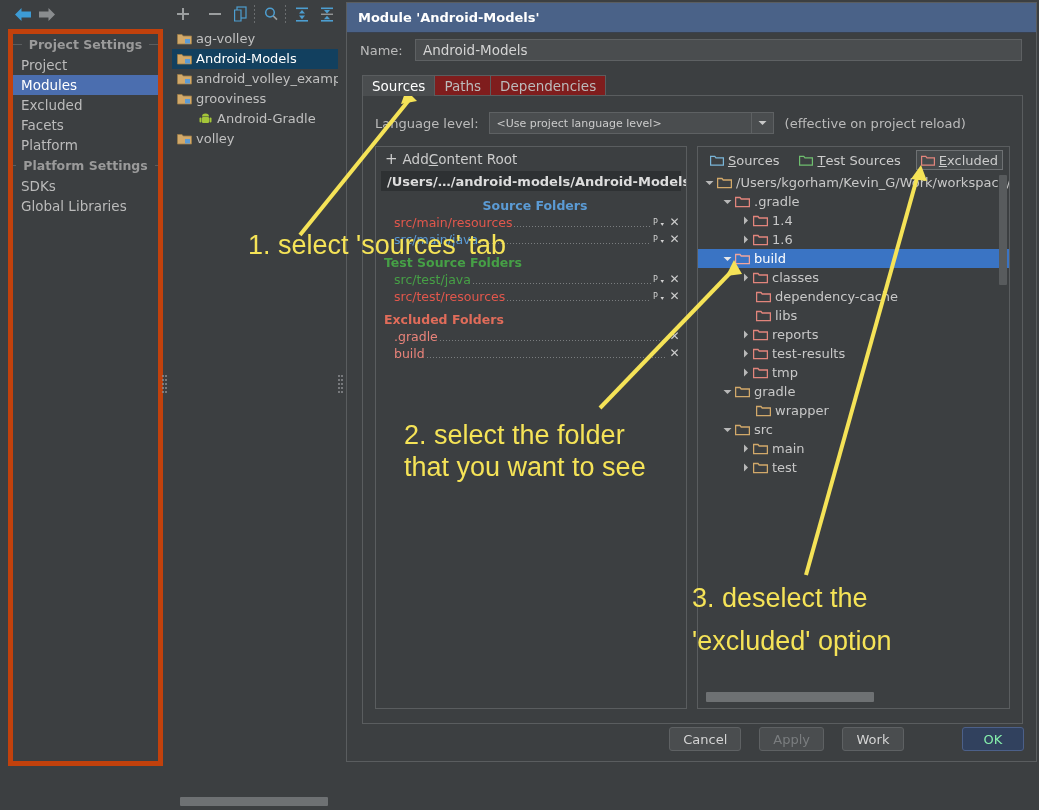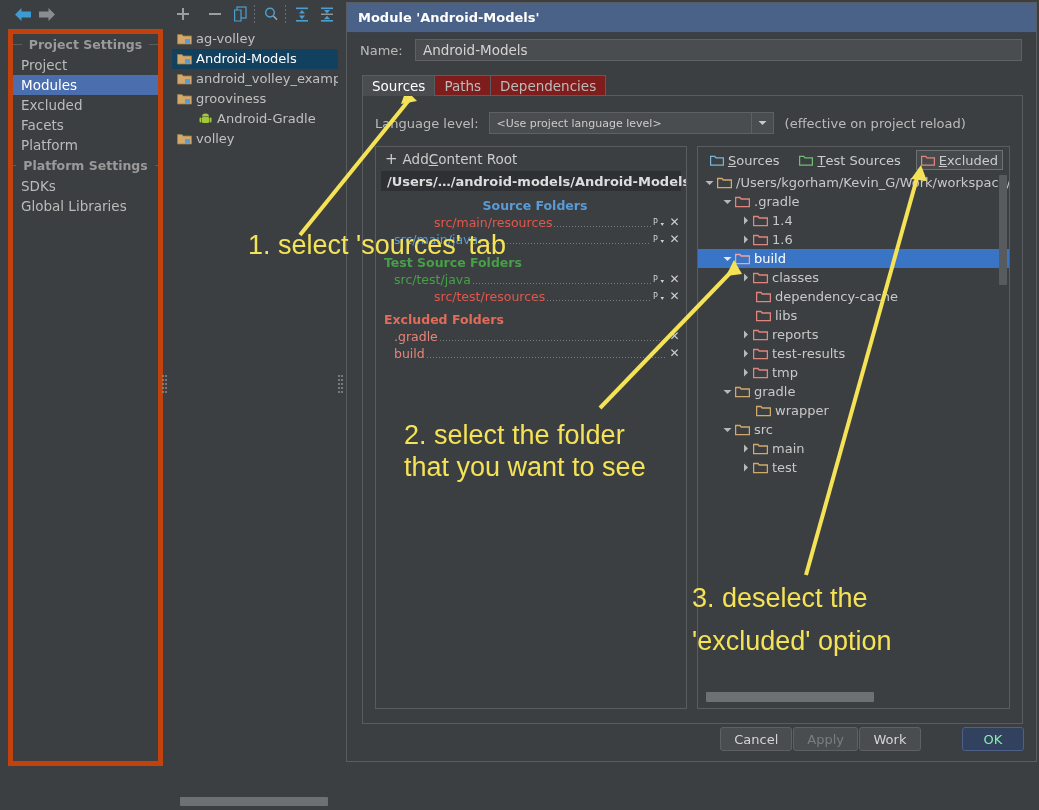--- a/index.html
+++ b/index.html
@@ -118,42 +118,42 @@
   .sectitle{padding-left:8px;font-size:12.5px;font-weight:bold;margin-top:6px;height:17px;line-height:17px;}
   .sectitle.src{color:#5b9bd5;text-align:center;}
   .sectitle.test{color:#46a046;}
   .sectitle.excl{color:#e06c5a;}
   .folderrow{height:17px;display:flex;align-items:center;padding-left:18px;padding-right:6px;font-size:12.5px;}
   .folderrow .fname{white-space:nowrap;}
   .folderrow .dots{flex:1 1 auto;height:1px;margin:0 2px;align-self:flex-end;margin-bottom:4px;
     background:repeating-linear-gradient(to right,#7a7d7f 0 1px,transparent 1px 3px);}
   .folderrow .pkg{width:13px;height:11px;margin-right:3px;flex:0 0 auto;}
   .folderrow .xb{width:11px;text-align:center;color:#cfcfcf;font-size:12px;flex:0 0 auto;line-height:11px;}
-  .c-red{color:#e2574c;margin-left:40px;} .c-blue{color:#5b9bd5;} .c-green{color:#46a046;} .c-salmon{color:#e8837a;}
+  .c-red{color:#e2574c;} .c-blue{color:#5b9bd5;} .c-green{color:#46a046;} .c-salmon{color:#e8837a;}
 
   
   .treebox{
     position:absolute;left:334px;top:50px;width:313px;height:563px;
     border:1px solid #5a5d5f;box-sizing:border-box;background:#3c3f41;overflow:hidden;
   }
   .markbar{height:26px;display:flex;align-items:center;padding-left:7px;gap:10px;}
   .markbtn{display:flex;align-items:center;height:20px;padding:0 4px;box-sizing:border-box;
     font-size:13px;color:#cccccc;border:1px solid transparent;}
   .markbtn.on{border:1px solid #6e7173;background:#464a4c;}
   .markbtn .mi{width:14px;height:11px;margin-right:4px;flex:0 0 auto;}
   .markbtn u{text-decoration:underline;}
   .treerow{height:19px;display:flex;align-items:center;font-size:13px;color:#c8c8c8;white-space:nowrap;}
   .treerow.sel{background:#3a74c4;color:#ffffff;}
   .tw{width:15px;height:19px;flex:0 0 auto;display:flex;align-items:center;justify-content:center;}
   .tfi{width:15px;height:12px;margin-right:4px;flex:0 0 auto;}
   .treehscroll{position:absolute;left:8px;bottom:6px;width:168px;height:10px;background:#6e7173;border-radius:1px;}
   .treevscroll{position:absolute;right:2px;top:28px;width:8px;height:110px;background:#585b5d;border-radius:1px;}
 
   
-  .btnrow{position:absolute;right:12px;bottom:10px;display:flex;gap:1px;}
+  .btnrow{position:absolute;right:12px;bottom:10px;display:flex;gap:18px;}
   .btn{height:24px;min-width:62px;padding:0 13px;box-sizing:border-box;
     border:1px solid #5e6163;background:#4a4d4f;color:#d4d4d4;font-size:13px;
     display:flex;align-items:center;justify-content:center;border-radius:3px;}
   .btn.primary{background:#31415e;border-color:#4c6089;color:#86efac;margin-left:40px;}
   .btn.disabled{color:#7a7d7f;}
 
   
   .anno{position:absolute;color:#f5e357;font-family:"Liberation Sans",sans-serif;
     font-size:27px;line-height:31px;white-space:pre;pointer-events:none;}
   svg.overlay{position:absolute;left:0;top:0;width:1039px;height:810px;pointer-events:none;}

